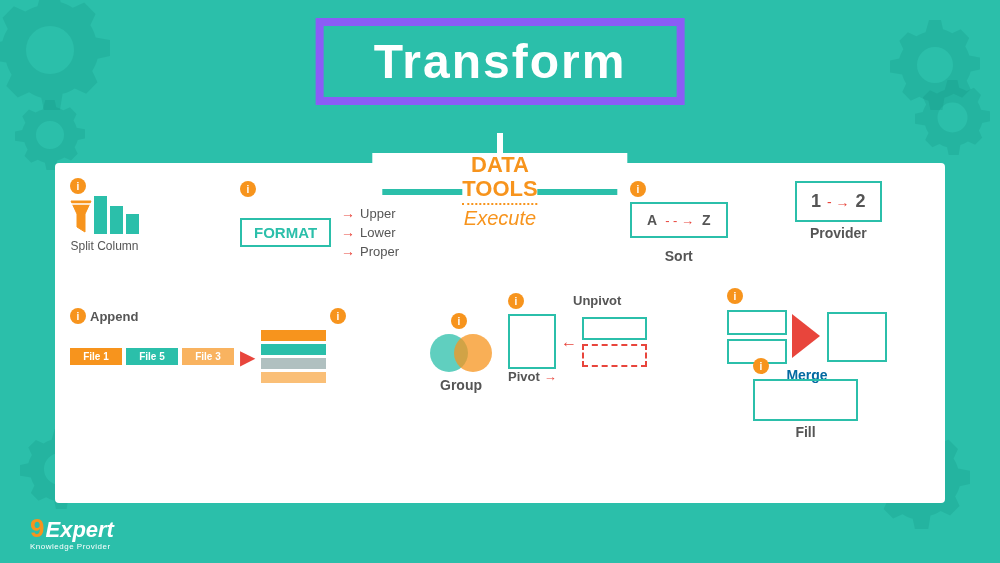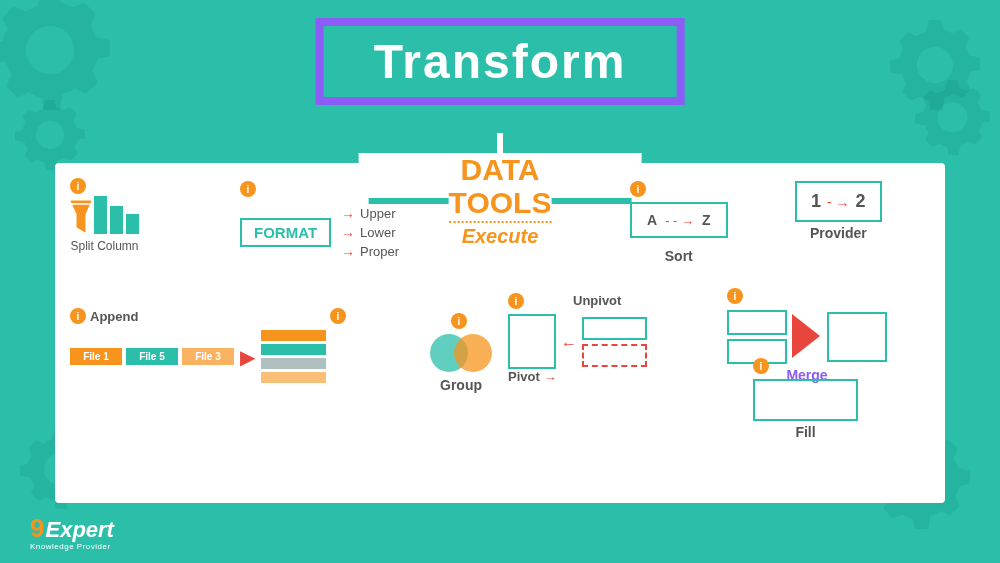--- a/index.html
+++ b/index.html
@@ -157,26 +157,26 @@
 <div class="title-connector"></div>
 
 <div class="content-box">
 
   <div style="position:absolute; top:-10px; left:50%; transform:translateX(-50%); text-align:center; background:white; padding:0 10px;">
     <div style="display:flex; justify-content:center; align-items:stretch; gap:0;">
 
       <div style="width:80px; height:6px; background:#2bbfaa; align-self:center; margin-right:0;"></div>
 
       <div style="text-align:center;">
-        <div style="color:#f7941d; font-size:30px; font-weight:900; line-height:1.1;">
+        <div style="color:#f7941d; font-size:22px; font-weight:900; line-height:1.1;">
           <span>DATA</span><br>
           <span>TOOLS</span>
         </div>
         <div style="border-top: 2px dotted #f7941d; margin: 2px 0;"></div>
-        <div style="color:#f7941d; font-size:20px; font-weight:700; font-style:italic;">Execute</div>
+        <div style="color:#f7941d; font-size:20px; font-weight:400; font-style:italic;">Execute</div>
       </div>
 
       <div style="width:80px; height:6px; background:#2bbfaa; align-self:center;"></div>
     </div>
   </div>
 
   <div style="position:absolute; top:15px; left:15px;">
     <div class="section-info">
       <span class="info-icon">i</span>
     </div>
@@ -310,21 +310,21 @@
       <div style="display:flex; flex-direction:column; gap:4px;">
         <div style="width:60px; height:25px; border:2px solid #2bbfaa;"></div>
         <div style="width:60px; height:25px; border:2px solid #2bbfaa;"></div>
       </div>
 
       <svg width="30" height="55" viewBox="0 0 30 55">
         <polygon points="0,5 28,27 0,49" fill="#e8453c"></polygon>
       </svg>
       <div style="width:60px; height:50px; border:2px solid #2bbfaa;"></div>
     </div>
-    <div style="color:#8b5cf6; font-size:14px; font-weight:bold; text-align:center; margin-top:3px;">Merge</div>
+    <div style="color:#0369a1; font-size:14px; font-weight:bold; text-align:center; margin-top:3px;">Merge</div>
   </div>
 
   <div style="position:absolute; top:195px; left:698px;">
     <div class="section-info">
       <span class="info-icon">i</span>
     </div>
     <div style="width:105px; height:42px; border:2px solid #2bbfaa; margin-top:5px;"></div>
     <div style="color:#555; font-size:14px; font-weight:bold; text-align:center; margin-top:3px;">Fill</div>
   </div>
 

